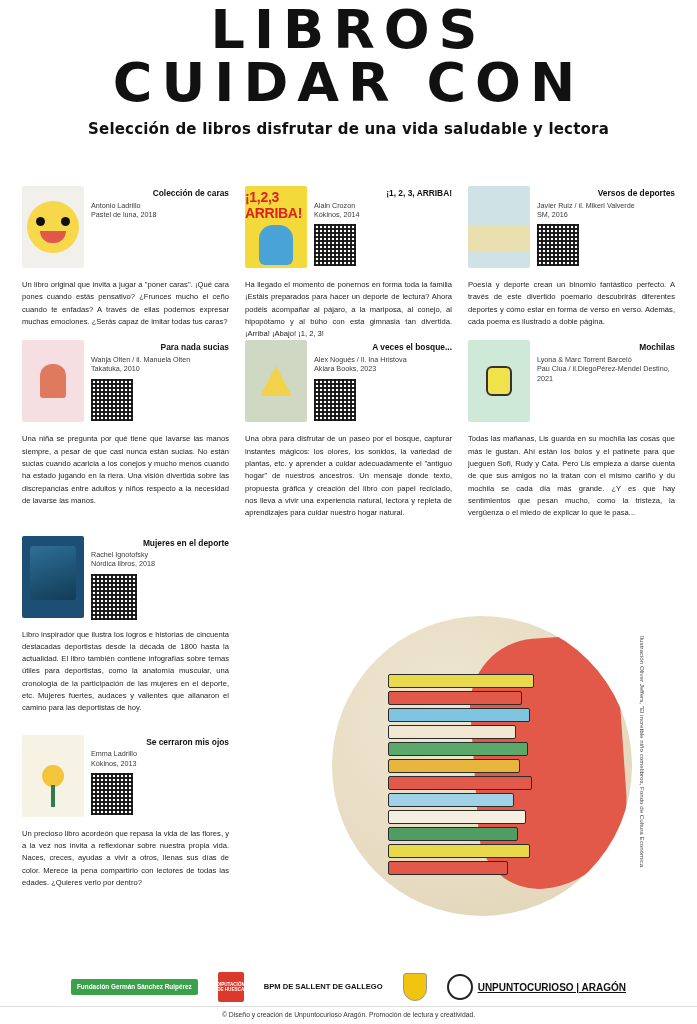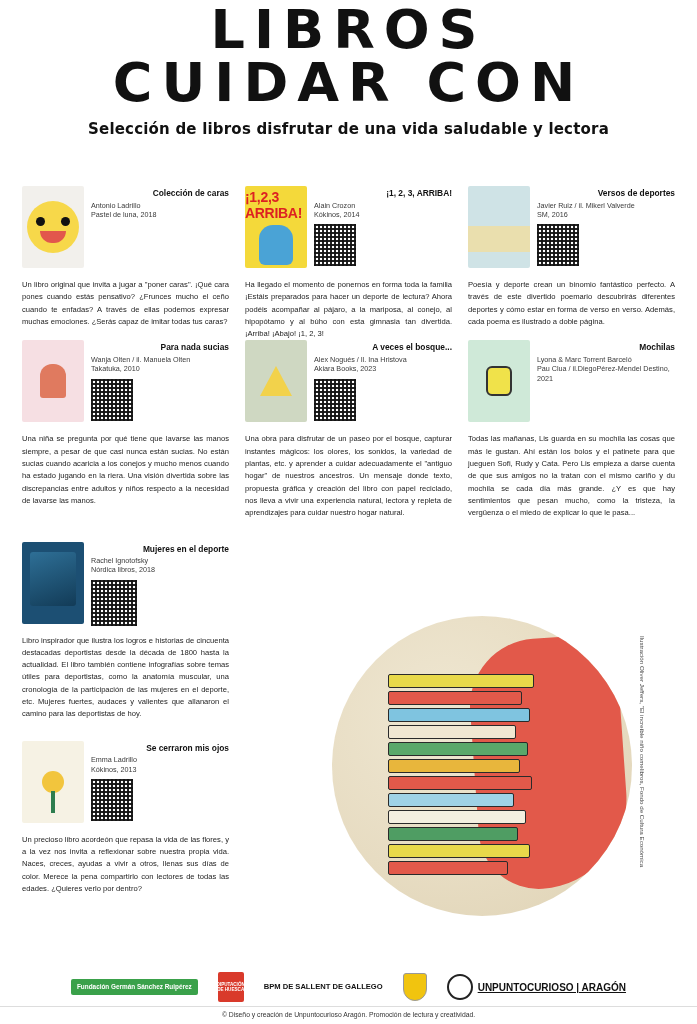--- a/index.html
+++ b/index.html
@@ -261,21 +261,21 @@
           <div class="meta">
             <div class="bk-title">Mochilas</div>
             <div class="bk-author">Lyona &amp; Marc Torrent Barceló</div>
             <div class="bk-pub">Pau Clua / il.DiegoPérez-Mendel Destino, 2021</div>
           </div>
         </div>
         <div class="desc">Todas las mañanas, Lis guarda en su mochila las cosas que más le gustan. Ahí están los bolos y el patinete para que jueguen Sofi, Rudy y Cata. Pero Lis empieza a darse cuenta de que sus amigos no la tratan con el mismo cariño y du mochila se cada día más grande. ¿Y es que hay sentimientos que pesan mucho, como la tristeza, la vergüenza o el miedo de explicar lo que le pasa...</div>
       </div>
     </div>
 
-    <div class="row" style="margin-top:22px;">
+    <div class="row" style="margin-top:16px;">
       <div class="col">
         <div class="item-head">
           <div class="cover c-mujeres">
               <div class="s"></div>
             </div>
           <div class="meta">
             <div class="bk-title">Mujeres en el deporte</div>
             <div class="bk-author">Rachel Ignotofsky</div>
             <div class="bk-pub">Nórdica libros, 2018</div>
             <div class="qr big"></div>

